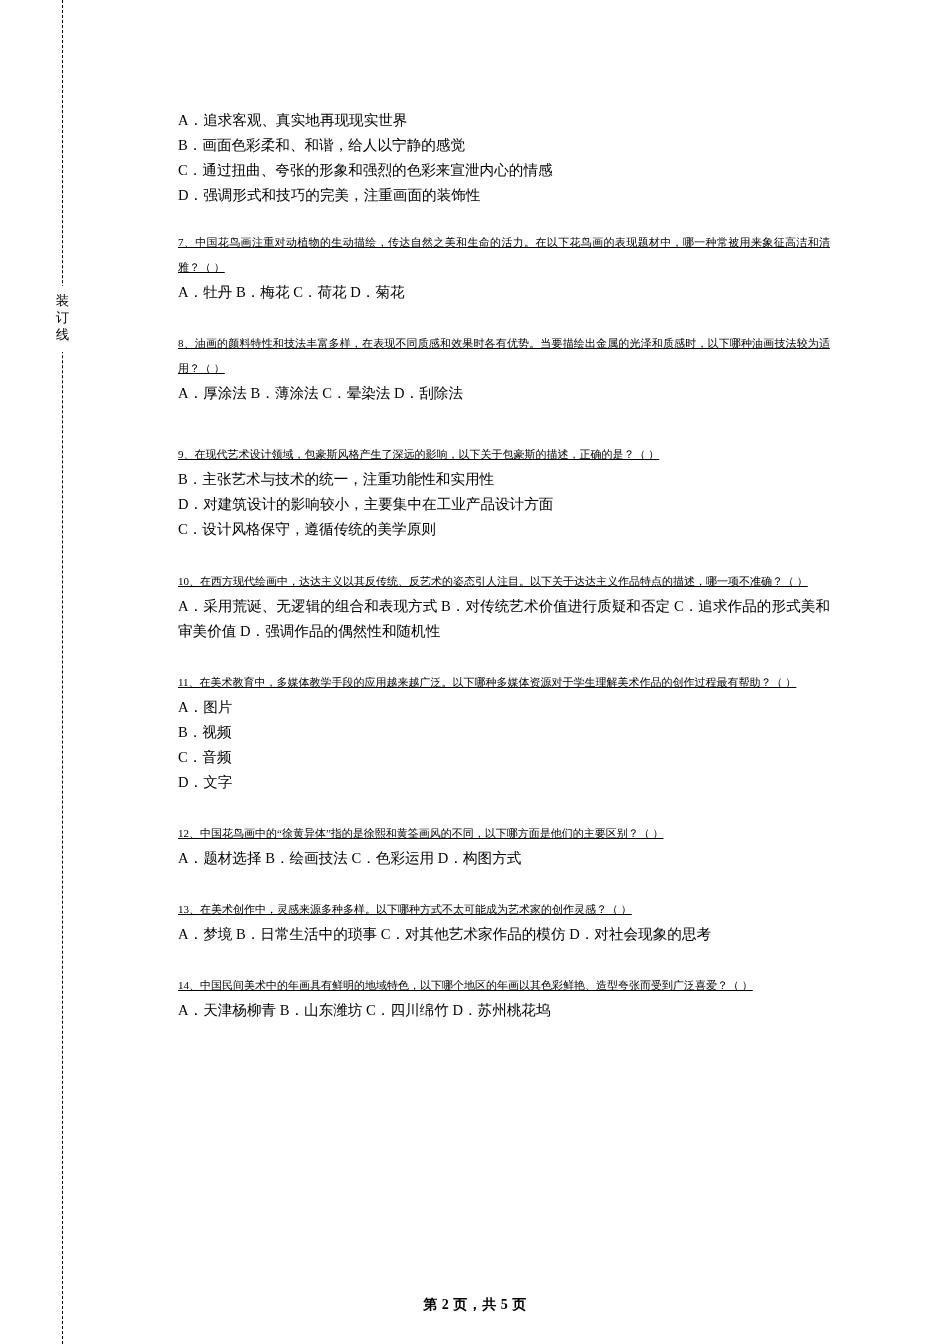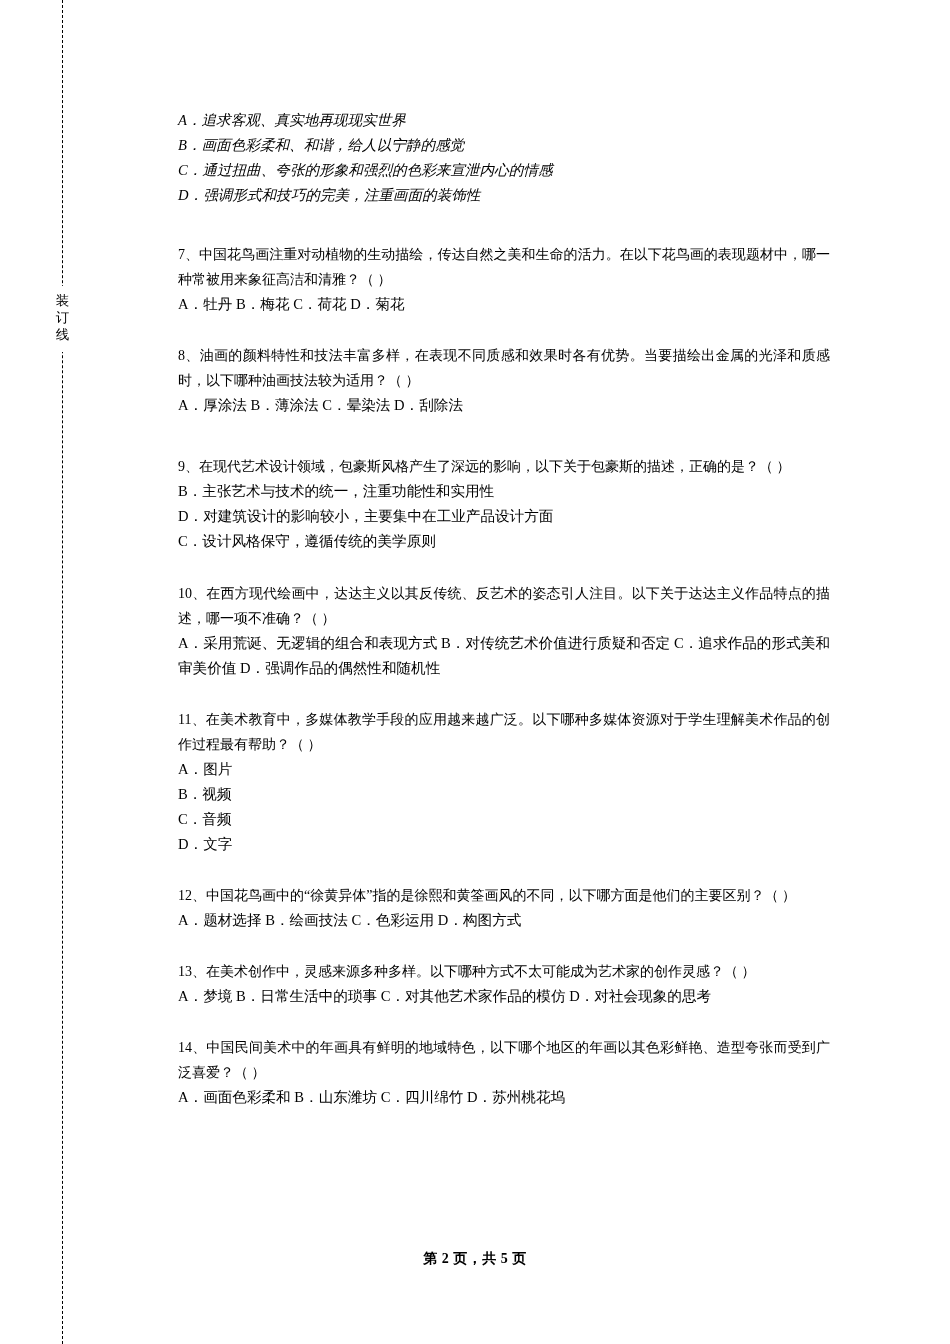--- a/index.html
+++ b/index.html
@@ -55,36 +55,37 @@
     position: absolute;
     left: 178px;
     top: 108px;
     width: 652px;
   }
 
   .q-block {
     margin-bottom: 30px;
   }
   .q-stem {
-    font-size: 14px;
+    font-size: 11px;
     line-height: 25px;
     text-align: justify;
     text-justify: inter-ideograph;
+    text-decoration: underline;
   }
   .opt-line {
     font-size: 14.6px;
     line-height: 25px;
     text-align: justify;
     text-justify: inter-ideograph;
   }
 
   .footer {
     position: absolute;
     left: 0;
-    top: 1250px;
+    top: 1296px;
     width: 950px;
     text-align: center;
     font-size: 14px;
     font-weight: bold;
     font-family: "Liberation Serif", "DejaVu Serif", serif;
     letter-spacing: 0.5px;
   }
 </style>
 </head>
 <body>
@@ -94,21 +95,21 @@
   <div class="binding-line"></div>
   <div class="binding-gap"></div>
   <div class="binding-label">
     <span>装</span>
     <span>订</span>
     <span>线</span>
   </div>
 
   <div class="content">
 
-    <div class="q-block" style="margin-bottom:34px;font-style:italic;">
+    <div class="q-block" style="margin-bottom:22px;">
       <div class="opt-line">A．追求客观、真实地再现现实世界</div>
       <div class="opt-line">B．画面色彩柔和、和谐，给人以宁静的感觉</div>
       <div class="opt-line">C．通过扭曲、夸张的形象和强烈的色彩来宣泄内心的情感</div>
       <div class="opt-line">D．强调形式和技巧的完美，注重画面的装饰性</div>
     </div>
 
     <div class="q-block" style="margin-bottom:26px;">
       <div class="q-stem">7、中国花鸟画注重对动植物的生动描绘，传达自然之美和生命的活力。在以下花鸟画的表现题材中，哪一种常被用来象征高洁和清雅？（ ）</div>
       <div class="opt-line">A．牡丹 B．梅花 C．荷花 D．菊花</div>
     </div>
@@ -143,20 +144,20 @@
       <div class="opt-line">A．题材选择 B．绘画技法 C．色彩运用 D．构图方式</div>
     </div>
 
     <div class="q-block" style="margin-bottom:26px;">
       <div class="q-stem">13、在美术创作中，灵感来源多种多样。以下哪种方式不太可能成为艺术家的创作灵感？（ ）</div>
       <div class="opt-line">A．梦境 B．日常生活中的琐事 C．对其他艺术家作品的模仿 D．对社会现象的思考</div>
     </div>
 
     <div class="q-block">
       <div class="q-stem">14、中国民间美术中的年画具有鲜明的地域特色，以下哪个地区的年画以其色彩鲜艳、造型夸张而受到广泛喜爱？（ ）</div>
-      <div class="opt-line">A．画面色彩柔和 B．山东潍坊 C．四川绵竹 D．苏州桃花坞</div>
+      <div class="opt-line">A．天津杨柳青 B．山东潍坊 C．四川绵竹 D．苏州桃花坞</div>
     </div>
 
   </div>
 
   <div class="footer">第 2 页，共 5 页</div>
 
 </div>
 
 </body></html>

